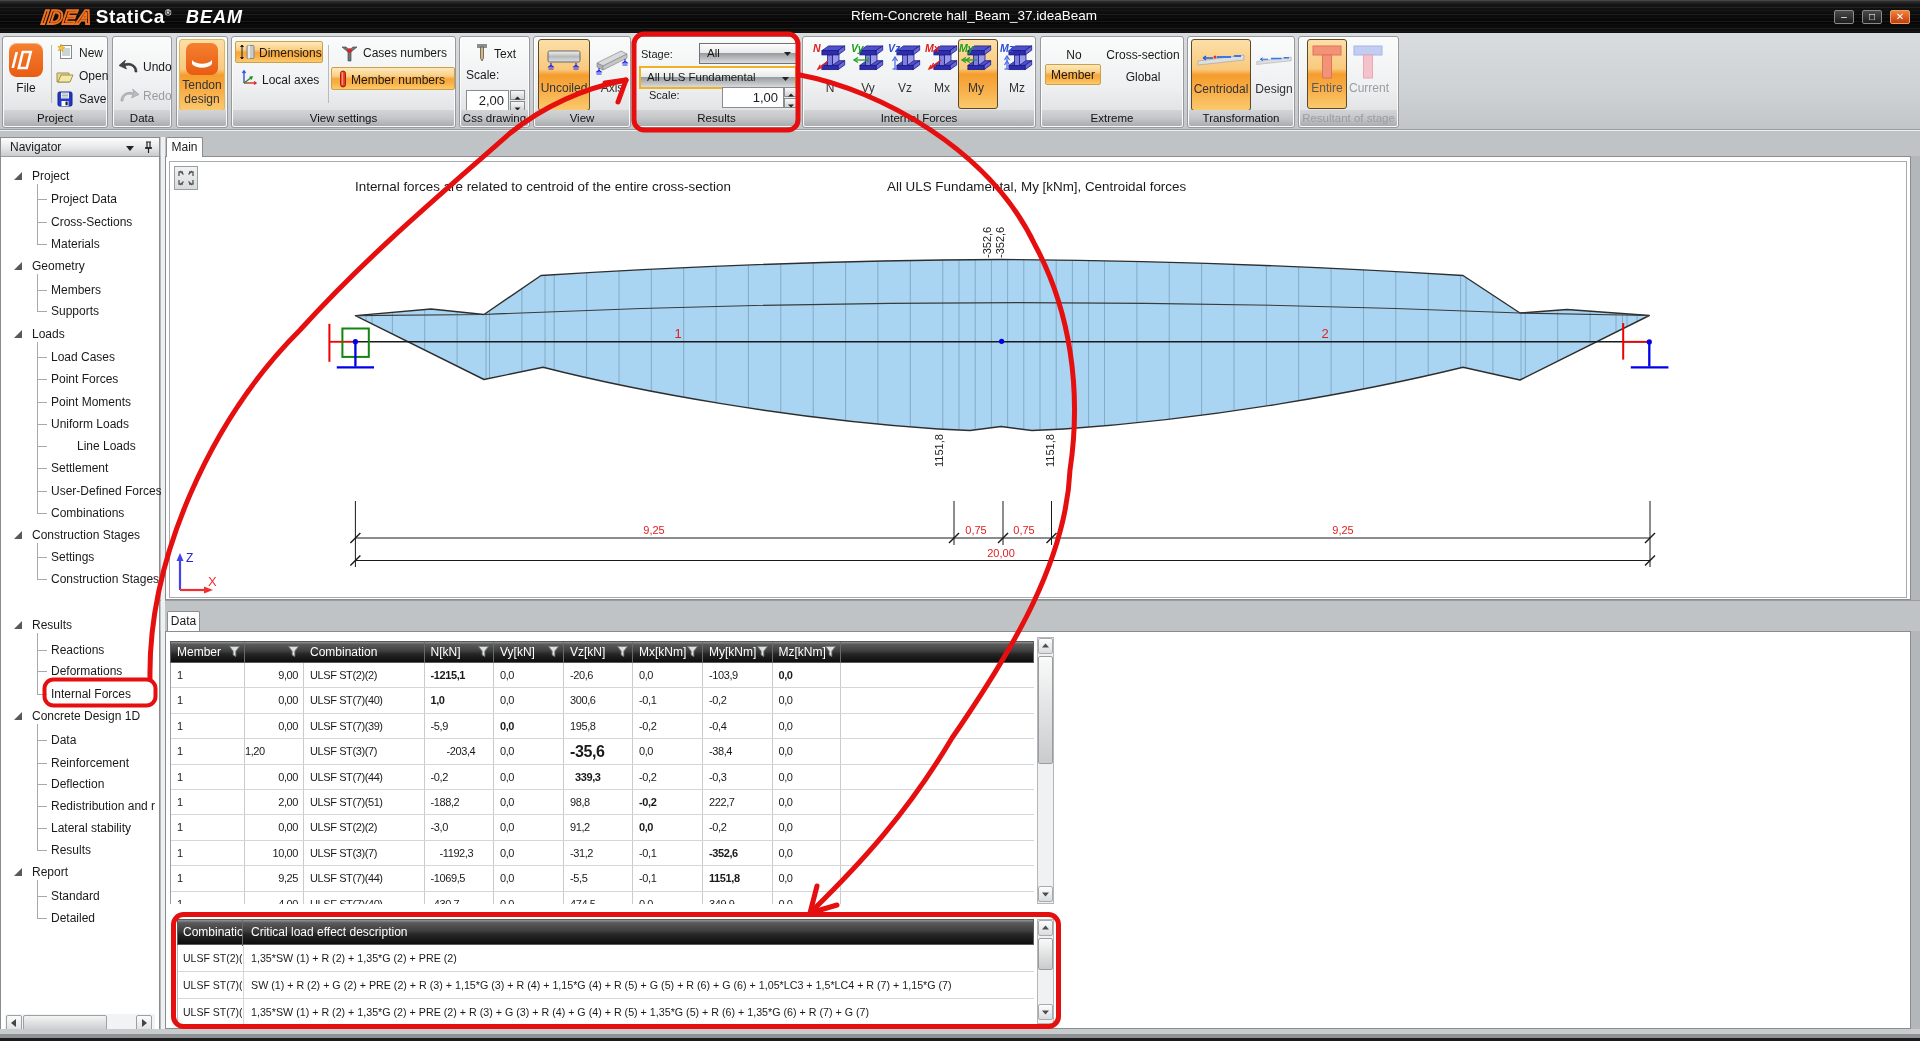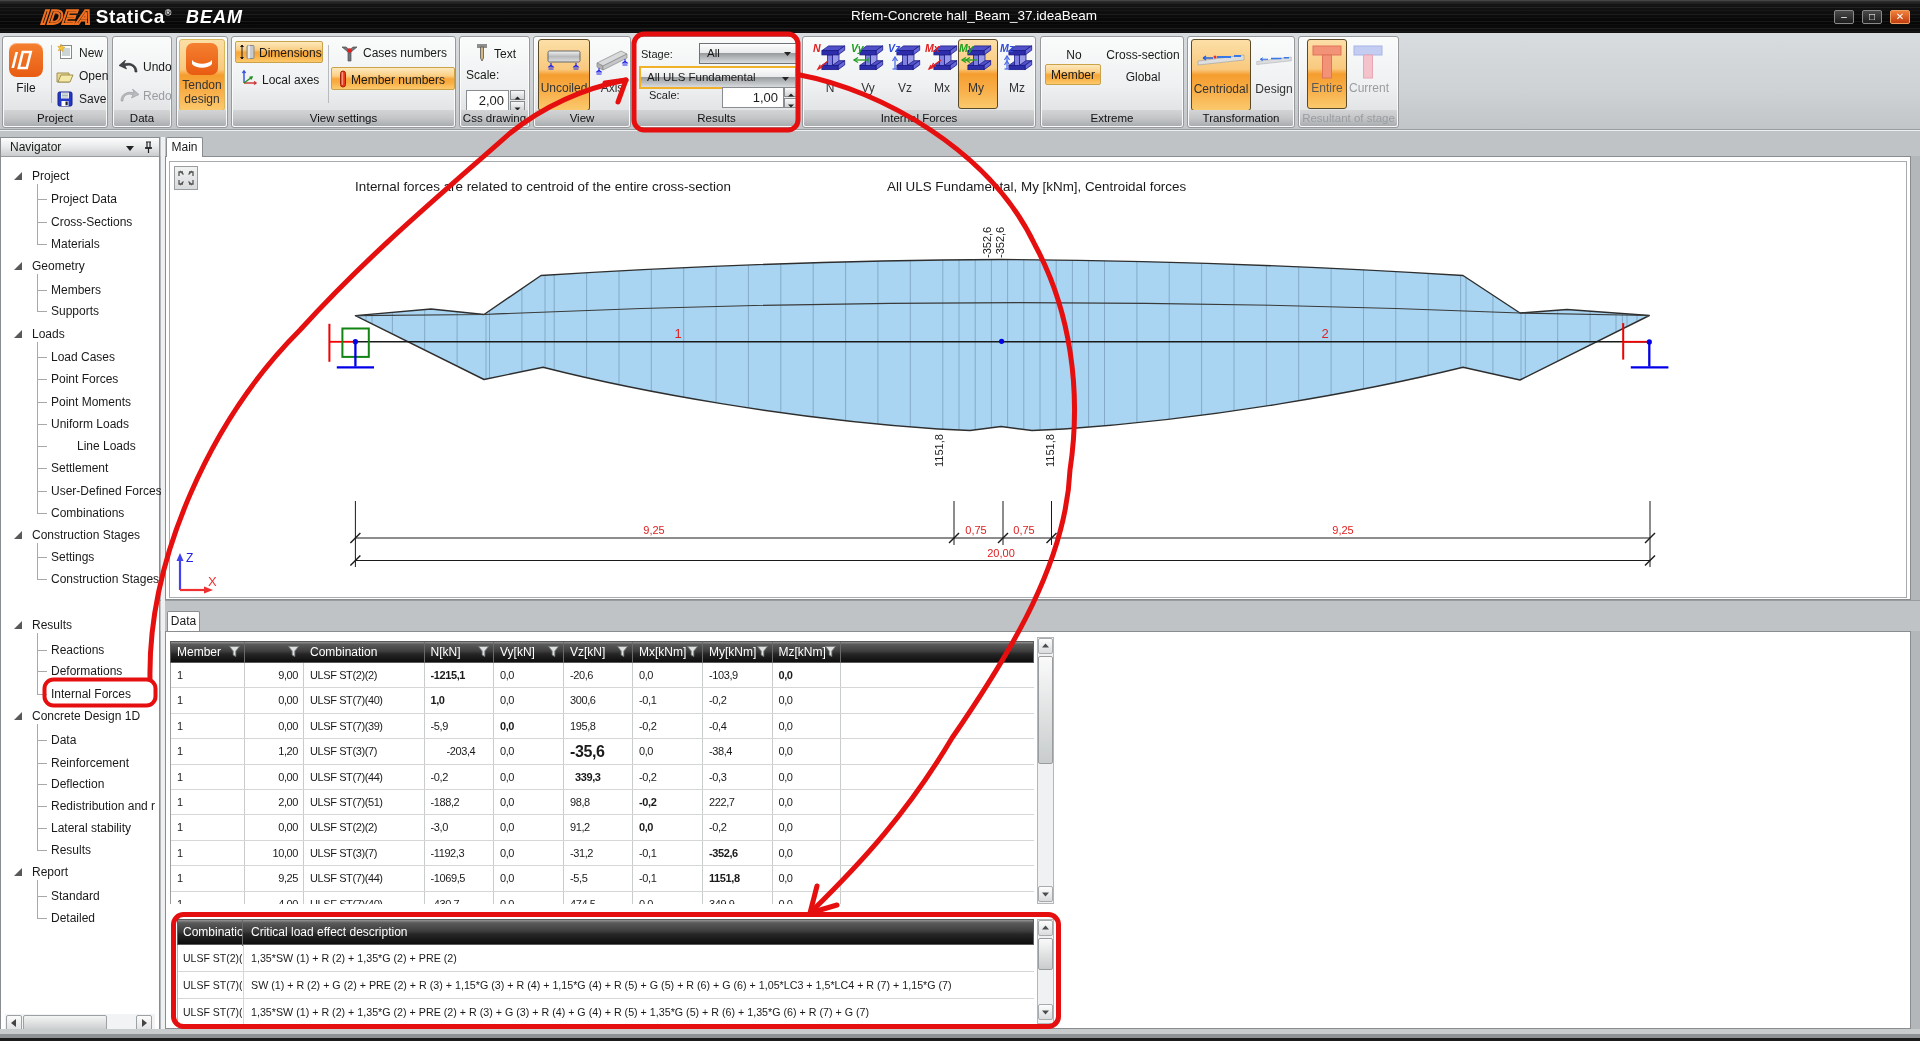--- a/index.html
+++ b/index.html
@@ -549,21 +549,21 @@
         <div class="cell" style="left:133px;top:0;width:120.5px;height:25px;line-height:25px;font-size:11px;padding-left:6px;">ULSF ST(7)(39)</div>
         <div class="cell" style="left:253.5px;top:0;width:69.5px;height:25px;line-height:25px;font-size:11px;padding-left:6px;">-5,9</div>
         <div class="cell" style="left:323px;top:0;width:70px;height:25px;line-height:25px;font-size:11px;padding-left:6px;font-weight:bold;">0,0</div>
         <div class="cell" style="left:393px;top:0;width:69px;height:25px;line-height:25px;font-size:11px;padding-left:6px;">195,8</div>
         <div class="cell" style="left:462px;top:0;width:70px;height:25px;line-height:25px;font-size:11px;padding-left:6px;">-0,2</div>
         <div class="cell" style="left:532px;top:0;width:69.5px;height:25px;line-height:25px;font-size:11px;padding-left:6px;">-0,4</div>
         <div class="cell" style="left:601.5px;top:0;width:68.5px;height:25px;line-height:25px;font-size:11px;padding-left:6px;">0,0</div>
       </div>
       <div class="abs" style="left:0;top:76.2px;width:864px;height:25.4px;border-bottom:1px solid #d4d6d8;">
         <div class="cell" style="left:0px;top:0;width:74px;height:25px;line-height:25px;font-size:11px;padding-left:6px;">1</div>
-        <div class="cell" style="left:74px;top:0;width:59px;height:25px;line-height:25px;font-size:11px;text-align:right;padding-right:6px;">1,20</div>
+        <div class="cell" style="left:74px;top:0;width:59px;height:25px;line-height:25px;font-size:11px;padding-right:6px;">1,20</div>
         <div class="cell" style="left:133px;top:0;width:120.5px;height:25px;line-height:25px;font-size:11px;padding-left:6px;">ULSF ST(3)(7)</div>
         <div class="cell" style="left:253.5px;top:0;width:69.5px;height:25px;line-height:25px;font-size:11px;padding-left:22px;">-203,4</div>
         <div class="cell" style="left:323px;top:0;width:70px;height:25px;line-height:25px;font-size:11px;padding-left:6px;">0,0</div>
         <div class="cell" style="left:393px;top:0;width:69px;height:25px;line-height:25px;font-size:16px;padding-left:6px;font-weight:bold;">-35,6</div>
         <div class="cell" style="left:462px;top:0;width:70px;height:25px;line-height:25px;font-size:11px;padding-left:6px;">0,0</div>
         <div class="cell" style="left:532px;top:0;width:69.5px;height:25px;line-height:25px;font-size:11px;padding-left:6px;">-38,4</div>
         <div class="cell" style="left:601.5px;top:0;width:68.5px;height:25px;line-height:25px;font-size:11px;padding-left:6px;">0,0</div>
       </div>
       <div class="abs" style="left:0;top:101.6px;width:864px;height:25.4px;border-bottom:1px solid #d4d6d8;">
         <div class="cell" style="left:0px;top:0;width:74px;height:25px;line-height:25px;font-size:11px;padding-left:6px;">1</div>
@@ -595,21 +595,21 @@
         <div class="cell" style="left:323px;top:0;width:70px;height:25px;line-height:25px;font-size:11px;padding-left:6px;">0,0</div>
         <div class="cell" style="left:393px;top:0;width:69px;height:25px;line-height:25px;font-size:11px;padding-left:6px;">91,2</div>
         <div class="cell" style="left:462px;top:0;width:70px;height:25px;line-height:25px;font-size:11px;padding-left:6px;font-weight:bold;">0,0</div>
         <div class="cell" style="left:532px;top:0;width:69.5px;height:25px;line-height:25px;font-size:11px;padding-left:6px;">-0,2</div>
         <div class="cell" style="left:601.5px;top:0;width:68.5px;height:25px;line-height:25px;font-size:11px;padding-left:6px;">0,0</div>
       </div>
       <div class="abs" style="left:0;top:177.8px;width:864px;height:25.4px;border-bottom:1px solid #d4d6d8;">
         <div class="cell" style="left:0px;top:0;width:74px;height:25px;line-height:25px;font-size:11px;padding-left:6px;">1</div>
         <div class="cell" style="left:74px;top:0;width:59px;height:25px;line-height:25px;font-size:11px;text-align:right;padding-right:6px;">10,00</div>
         <div class="cell" style="left:133px;top:0;width:120.5px;height:25px;line-height:25px;font-size:11px;padding-left:6px;">ULSF ST(3)(7)</div>
-        <div class="cell" style="left:253.5px;top:0;width:69.5px;height:25px;line-height:25px;font-size:11px;padding-left:6px;">-1192,3</div>
+        <div class="cell" style="left:253.5px;top:0;width:69.5px;height:25px;line-height:25px;font-size:11px;padding-left:15px;">-1192,3</div>
         <div class="cell" style="left:323px;top:0;width:70px;height:25px;line-height:25px;font-size:11px;padding-left:6px;">0,0</div>
         <div class="cell" style="left:393px;top:0;width:69px;height:25px;line-height:25px;font-size:11px;padding-left:6px;">-31,2</div>
         <div class="cell" style="left:462px;top:0;width:70px;height:25px;line-height:25px;font-size:11px;padding-left:6px;">-0,1</div>
         <div class="cell" style="left:532px;top:0;width:69.5px;height:25px;line-height:25px;font-size:11px;padding-left:6px;font-weight:bold;">-352,6</div>
         <div class="cell" style="left:601.5px;top:0;width:68.5px;height:25px;line-height:25px;font-size:11px;padding-left:6px;">0,0</div>
       </div>
       <div class="abs" style="left:0;top:203.2px;width:864px;height:25.4px;border-bottom:1px solid #d4d6d8;">
         <div class="cell" style="left:0px;top:0;width:74px;height:25px;line-height:25px;font-size:11px;padding-left:6px;">1</div>
         <div class="cell" style="left:74px;top:0;width:59px;height:25px;line-height:25px;font-size:11px;text-align:right;padding-right:6px;">9,25</div>
         <div class="cell" style="left:133px;top:0;width:120.5px;height:25px;line-height:25px;font-size:11px;padding-left:6px;">ULSF ST(7)(44)</div>

